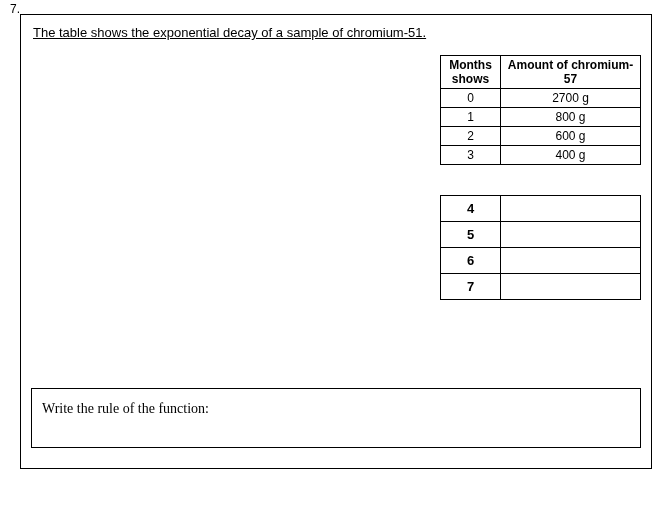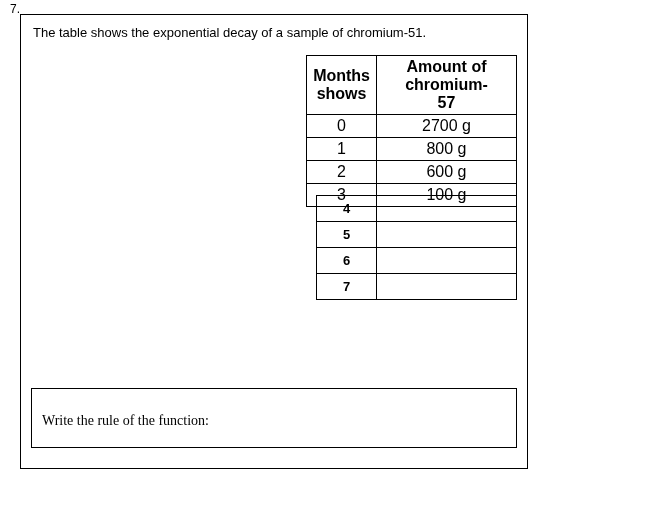--- a/index.html
+++ b/index.html
@@ -18,38 +18,39 @@
     .question-number {
       position: absolute;
       top: 2px;
       left: 10px;
       font-size: 12px;
     }
     .outer-border {
       position: absolute;
       top: 14px;
       left: 20px;
-      width: 508px;
+      width: 632px;
       height: 455px;
       border: 1px solid #000;
+      text-decoration: underline;
     }
     .intro-text {
       padding: 10px 12px 8px 12px;
     }
     .question-text {
       padding: 0 12px;
       max-width: 380px;
       line-height: 1.4;
     }
     .table1 {
       position: absolute;
       top: 40px;
       right: 10px;
       border-collapse: collapse;
-      font-size: 16px;
+      font-size: 12px;
     }
     .table1 th, .table1 td {
       border: 1px solid #000;
       text-align: center;
       padding: 2px 6px;
     }
     .table1 th {
       font-weight: bold;
     }
     .table1 .col1 {
@@ -79,21 +80,21 @@
     .table2 .col2 {
       width: 140px;
     }
     .rule-box {
       position: absolute;
       bottom: 20px;
       left: 10px;
       right: 10px;
       height: 60px;
       border: 1px solid #000;
-      padding: 24px 10px;
+      padding: 12px 10px;
       font-family: "Times New Roman", serif;
       font-size: 14px;
     }
   </style>
 </head>
 <body>
 
 <div class="question-number">7.</div>
 
 <div class="outer-border">
@@ -122,21 +123,21 @@
       <tr>
         <td class="col1">1</td>
         <td class="col2">800 g</td>
       </tr>
       <tr>
         <td class="col1">2</td>
         <td class="col2">600 g</td>
       </tr>
       <tr>
         <td class="col1">3</td>
-        <td class="col2">100 g</td>
+        <td class="col2">400 g</td>
       </tr>
     </tbody>
   </table>
 
   <table class="table2">
     <tbody>
       <tr>
         <td class="col1">4</td>
         <td class="col2"></td>
       </tr>

